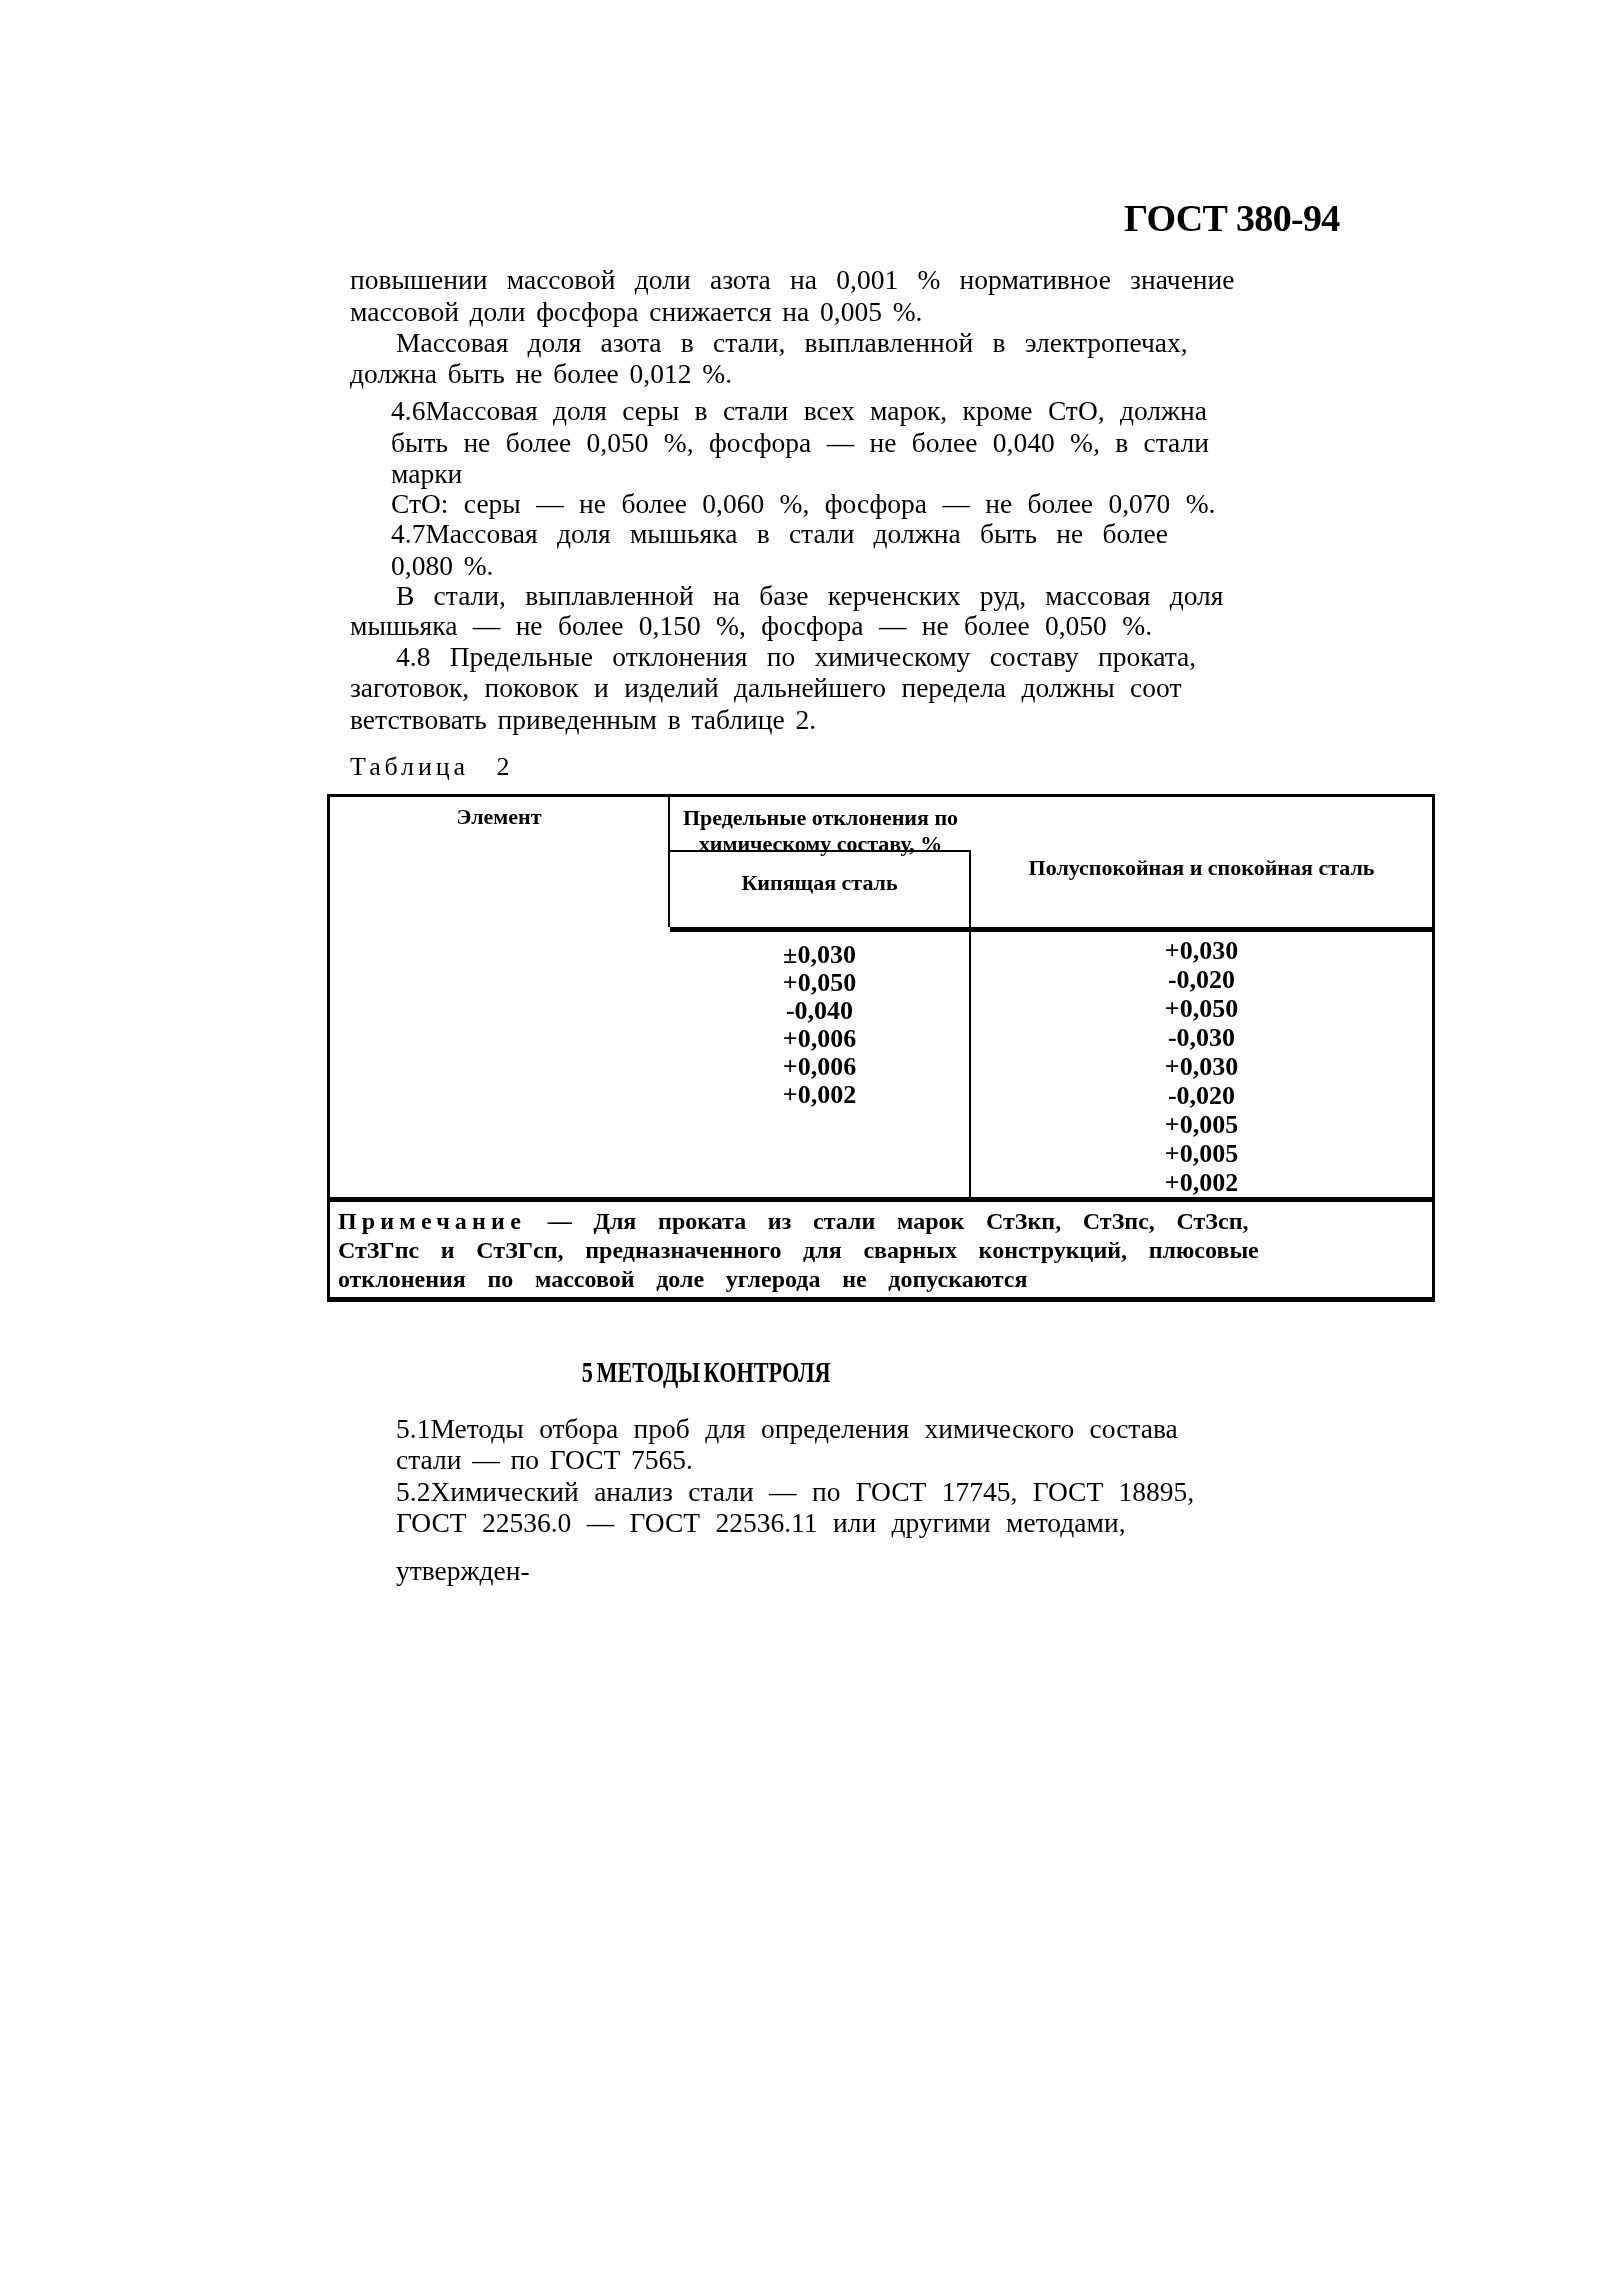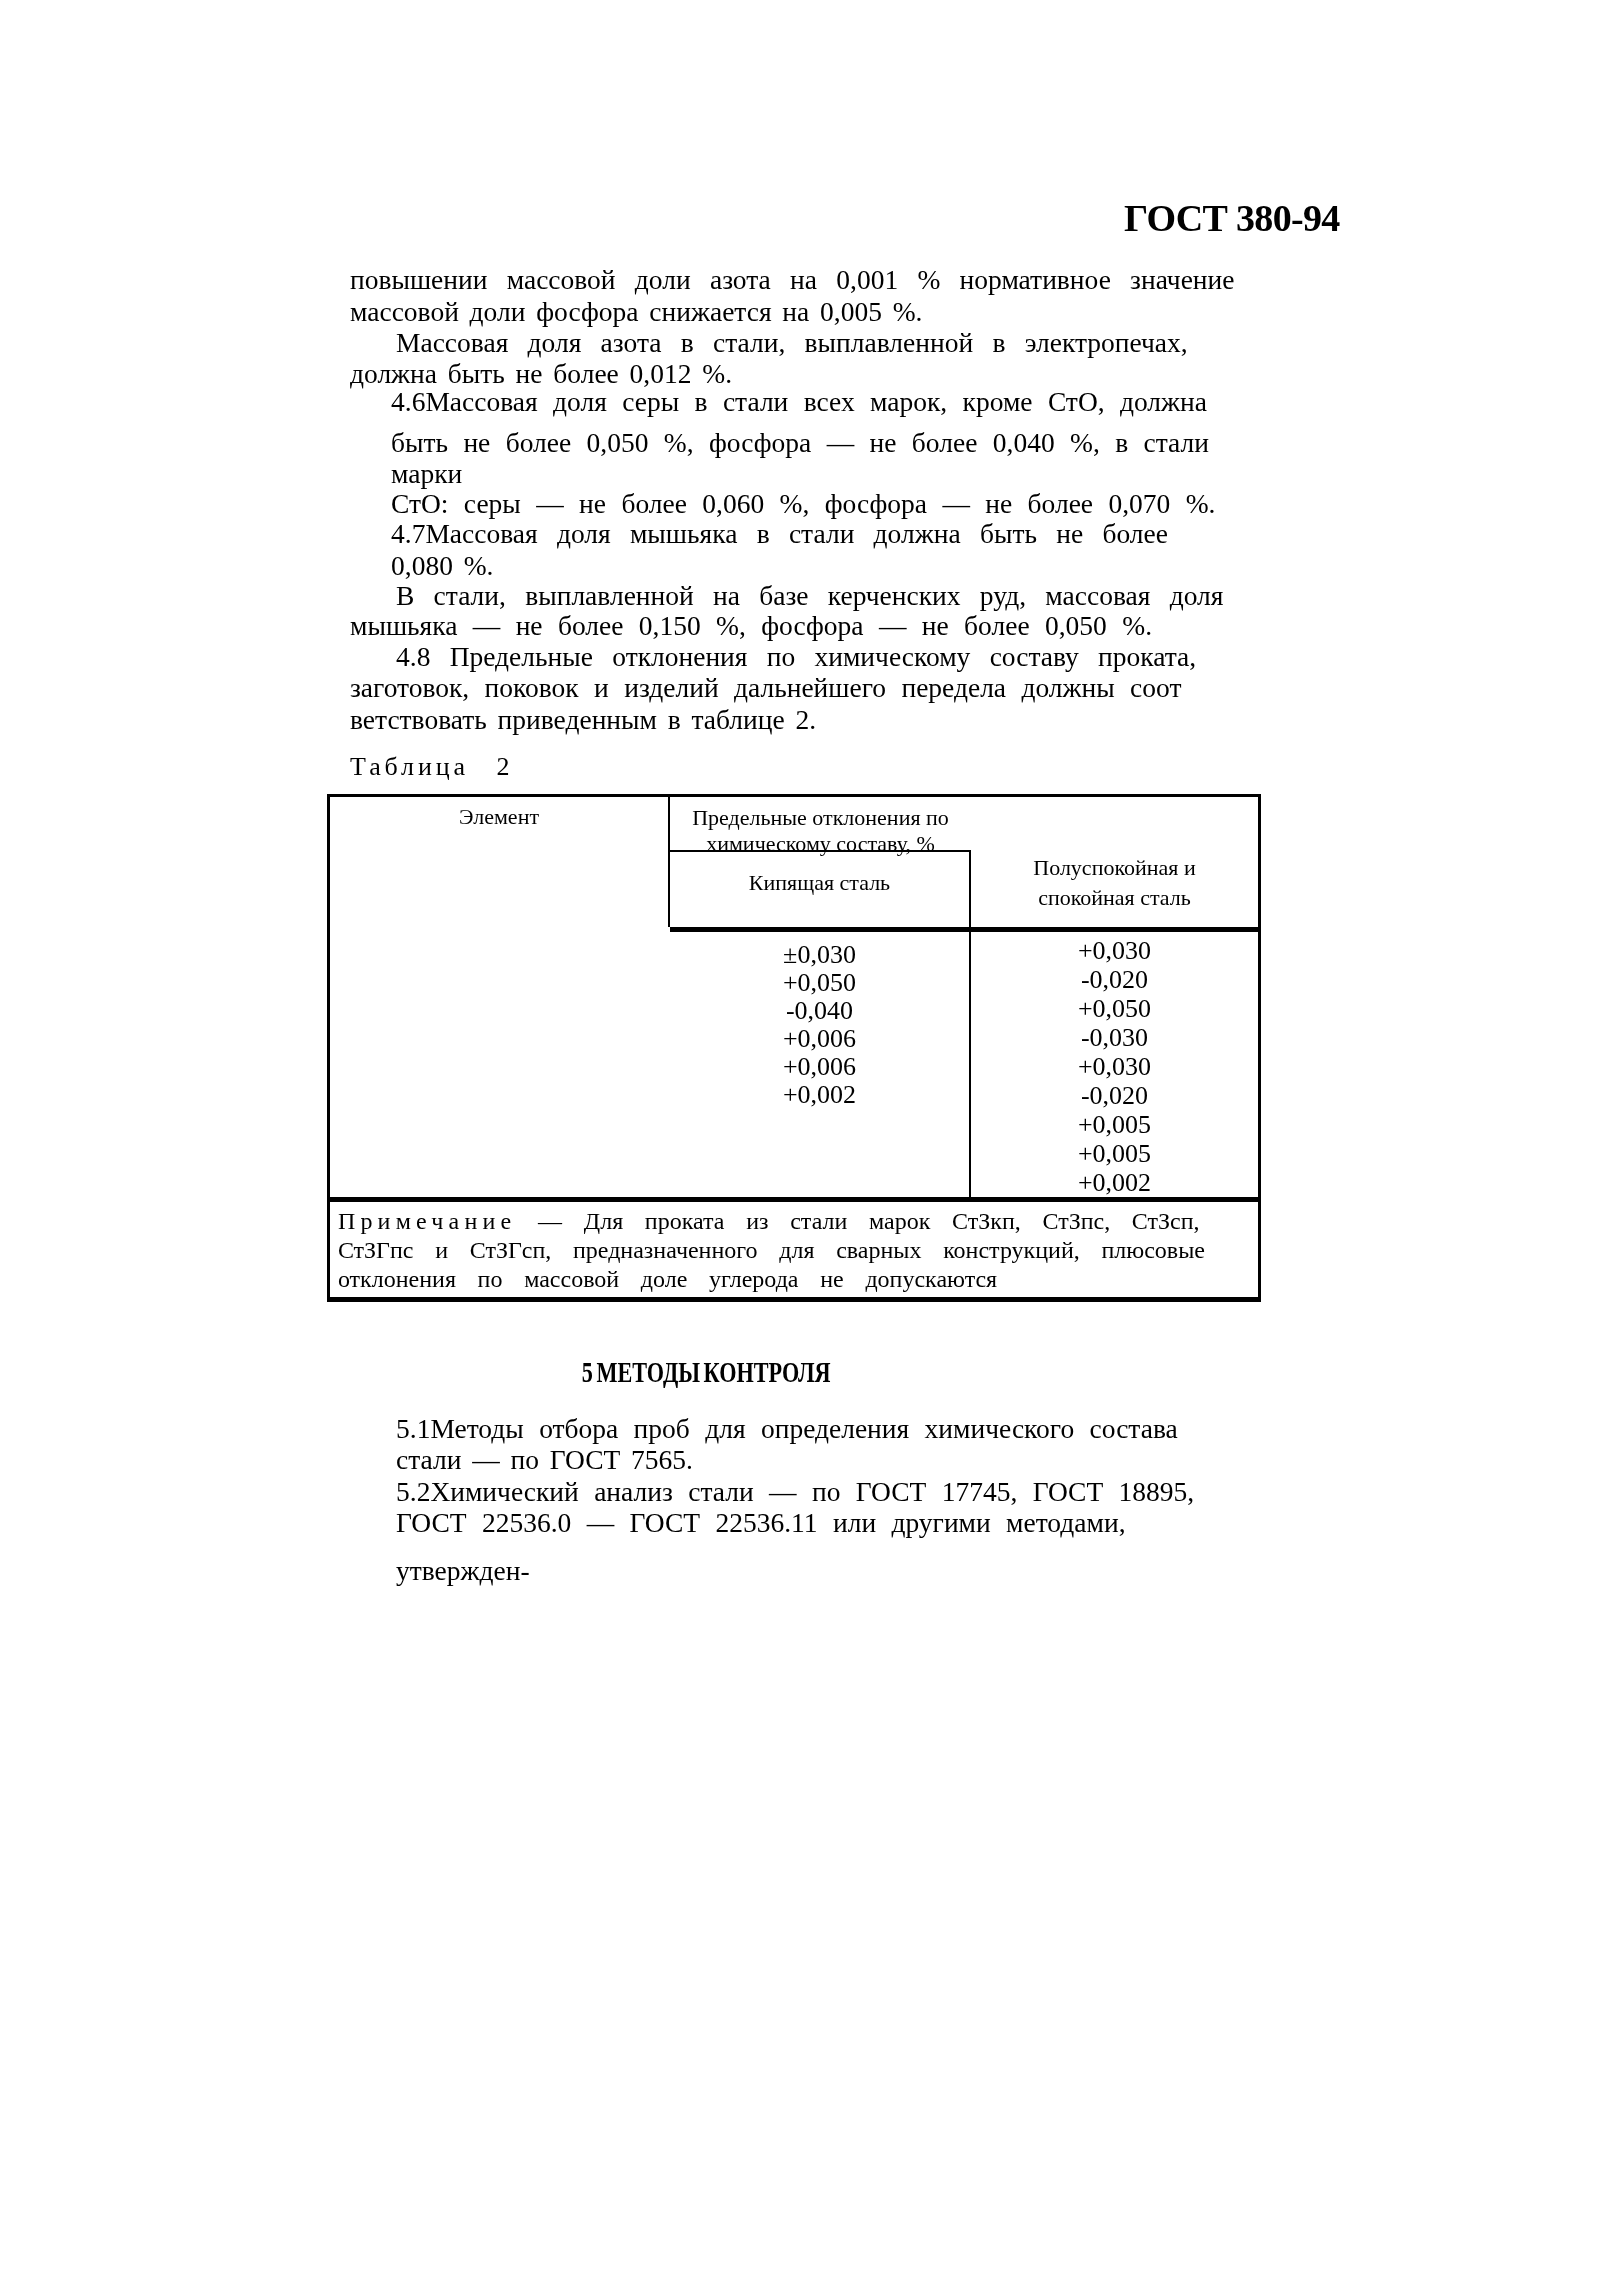--- a/index.html
+++ b/index.html
@@ -37,33 +37,34 @@
     top: 752px; left: 350px;
     font-size: 26px;
     letter-spacing: 3.9px;
     word-spacing: 17px;
     white-space: nowrap;
   }
   
   .tbl {
     position: absolute;
     left: 327px; top: 794px;
-    width: 934px; height: 508px;
+    width: 1108px; height: 508px;
     border: 3.3px solid #000;
     border-top-width: 3.9px;
     border-bottom-width: 5.9px;
     display: grid;
     grid-template-columns: 340px 301px 1fr;
     grid-template-rows: 55px 75px 270px 1fr;
     grid-template-areas:
       "el span span"
       "el kip  spok"
       "b1 b2   b3"
       "note note note";
     font-size: 22px;
+    font-weight: bold;
   }
   .c-el   { grid-area: el;   border-right: 2.6px solid #000; text-align: center; padding-top: 6.5px; }
   .c-span { grid-area: span; border-bottom: 2.6px solid #000; text-align: center; padding-top: 7.9px; }
   .c-kip  { grid-area: kip;  border-right: 2.6px solid #000; text-align: center; padding-top: 18px; }
   .c-spok { grid-area: spok; text-align: center; padding: 1.3px 41px 0 41px; line-height: 30px; }
   .c-b1   { grid-area: b1; border-top: 5.2px solid #000; border-right: 2.6px solid #000; position: relative; font-size: 27.5px; }
   .c-b2   { grid-area: b2; border-top: 5.2px solid #000; border-right: 2.6px solid #000; text-align: center; padding-top: 9.2px; }
   .c-b3   { grid-area: b3; border-top: 5.2px solid #000; text-align: center; padding-top: 3.9px; }
   .c-note { grid-area: note; border-top: 5.2px solid #000; padding: 5.2px 7.9px 0 7.9px; font-size: 24px; line-height: 29px; }
   .c-note .note-line { word-spacing: 15.7px; white-space: nowrap; }
@@ -95,21 +96,21 @@
 <body>
 
 <div class="page">
 
   <div class="gost-head">ГОСТ 380-94</div>
 
   <div class="ln ws-w" style="top:264px;  left:350px;">повышении массовой доли азота на 0,001 % нормативное значение</div>
   <div class="ln ws-n" style="top:296px;  left:350px;">массовой доли фосфора снижается на 0,005 %.</div>
   <div class="ln ws-w" style="top:327px;  left:396px;">Массовая доля азота в стали, выплавленной в электропечах,</div>
   <div class="ln ws-n" style="top:358px;  left:350px;">должна быть не более 0,012 %.</div>
-  <div class="ln ws-m" style="top:386px;  left:391px;">4.6Массовая доля серы в стали всех марок, кроме СтО, должна</div>
+  <div class="ln ws-m" style="top:395px;  left:391px;">4.6Массовая доля серы в стали всех марок, кроме СтО, должна</div>
   <div class="ln ws-m" style="top:427px;  left:391px;">быть не более 0,050 %, фосфора — не более 0,040 %, в стали</div>
   <div class="ln ws-n" style="top:458px;  left:391px;">марки</div>
   <div class="ln ws-m" style="top:488px;  left:391px;">СтО: серы — не более 0,060 %, фосфора — не более 0,070 %.</div>
   <div class="ln ws-w" style="top:518px;  left:391px;">4.7Массовая доля мышьяка в стали должна быть не более</div>
   <div class="ln ws-n" style="top:550px;  left:391px;">0,080 %.</div>
   <div class="ln ws-w" style="top:580px;  left:396px;">В стали, выплавленной на базе керченских руд, массовая доля</div>
   <div class="ln ws-m" style="top:610px;  left:350px;">мышьяка — не более 0,150 %, фосфора — не более 0,050 %.</div>
   <div class="ln ws-w" style="top:641px;  left:396px;">4.8 Предельные отклонения по химическому составу проката,</div>
   <div class="ln ws-m" style="top:672px; left:350px;">заготовок, поковок и изделий дальнейшего передела должны соот</div>
   <div class="ln ws-n" style="top:704px; left:350px;">ветствовать приведенным в таблице 2.</div>

